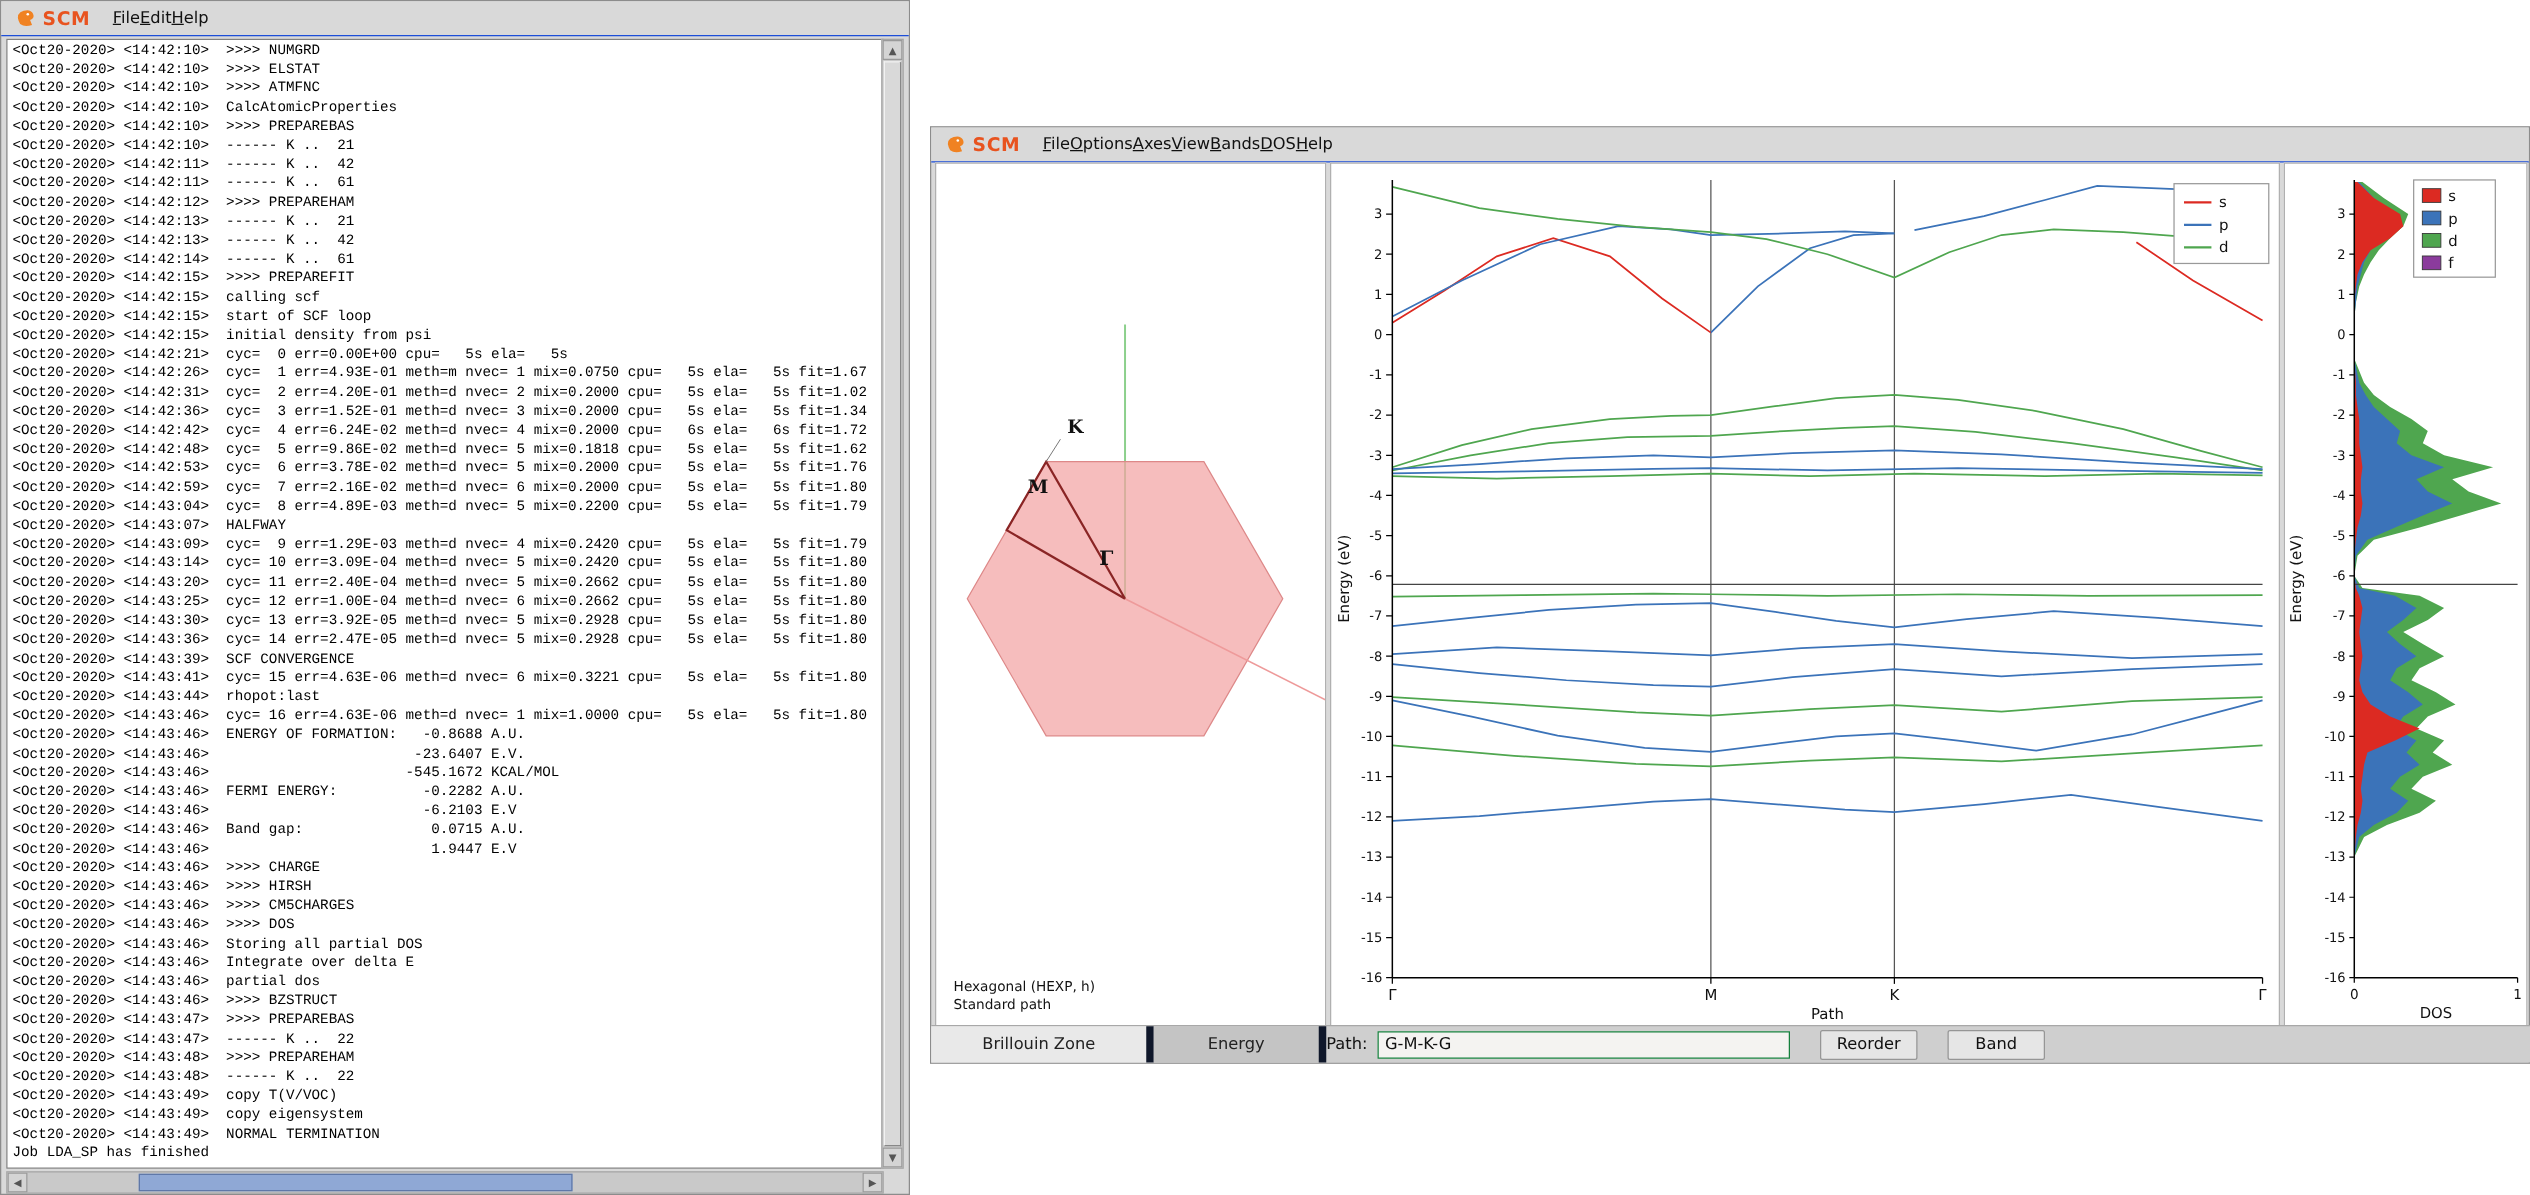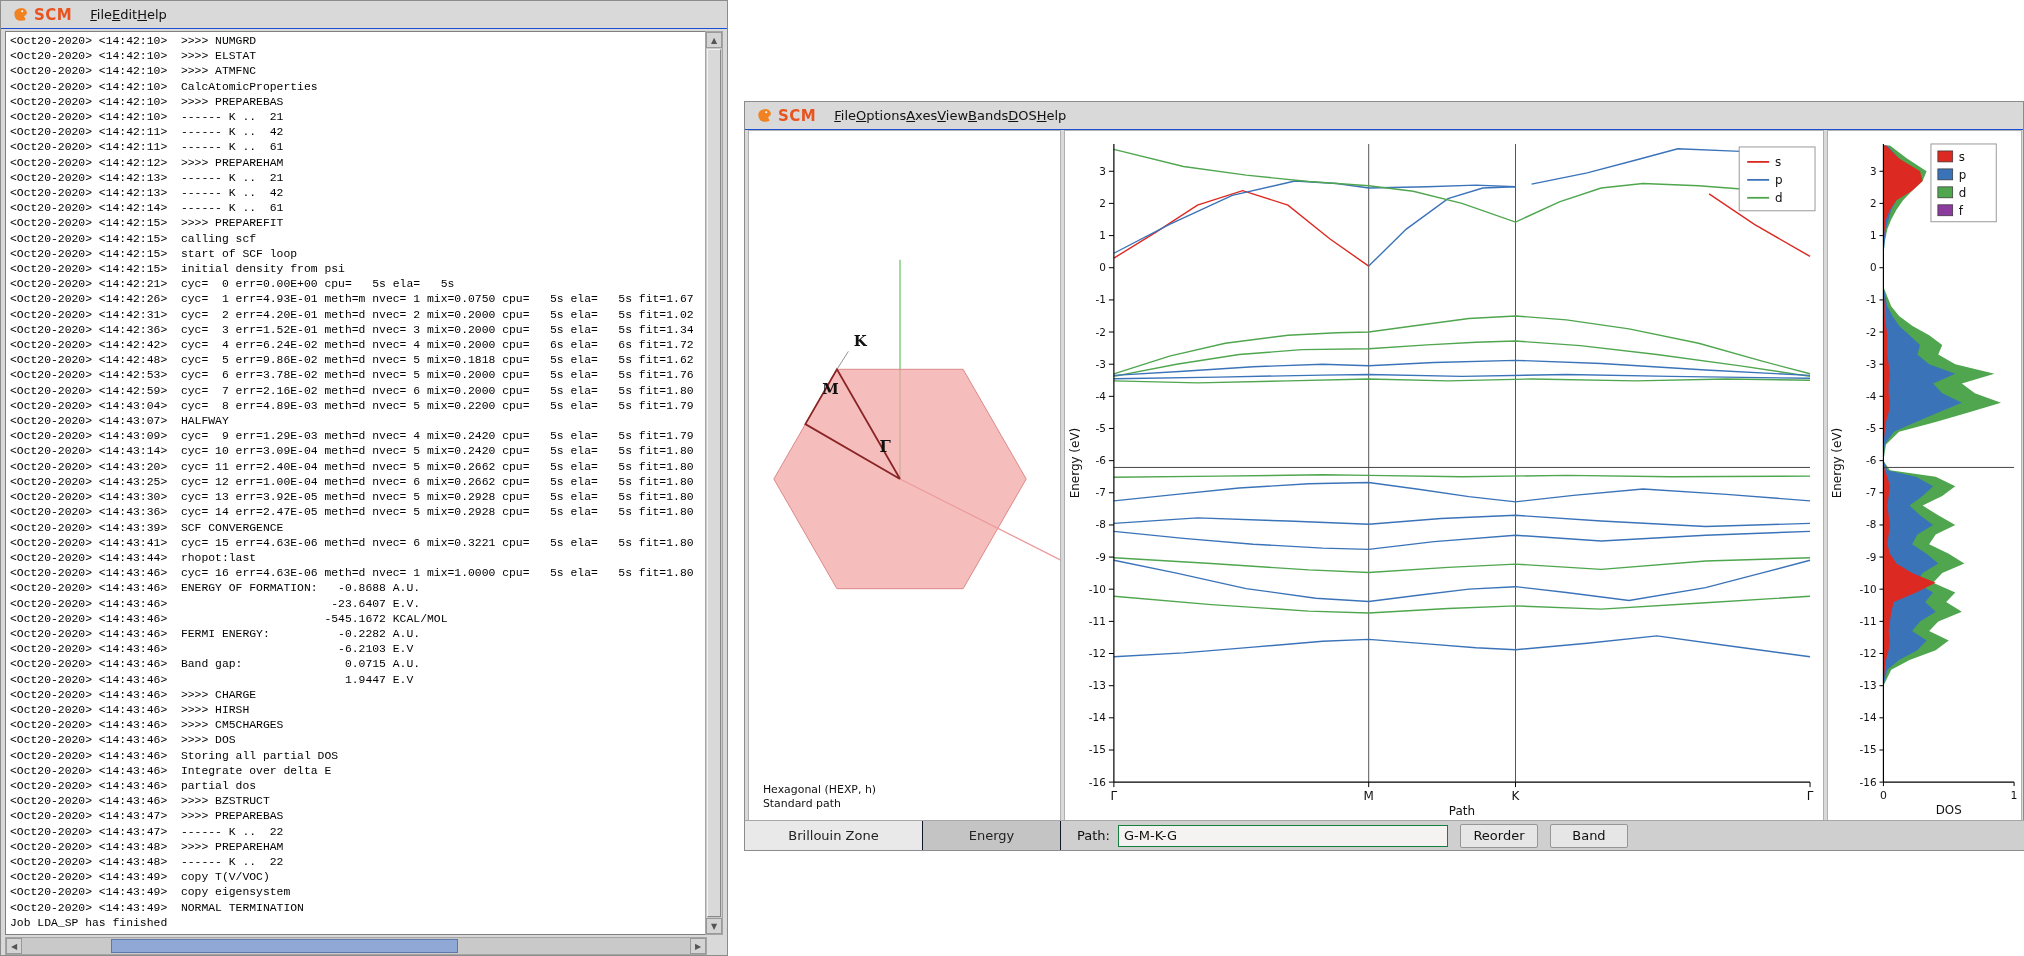--- a/index.html
+++ b/index.html
@@ -32,28 +32,28 @@
   .arrow.left{left:0;top:0}.arrow.right{right:0;top:0}
   .content{position:absolute;top:28px;left:0;width:1280px;height:692px;display:flex;gap:3px;padding:0 3px}
   .panel{background:#fff;border:1px solid #b0b0b0;height:692px}
   #bz-panel{width:313px}
   #band-panel{width:760px}
   #dos-panel{width:195px}
   .panel svg{width:100%;height:100%;display:block}
   .bottombar{position:absolute;left:0;bottom:0;height:30px;width:1280px;background:#cfcfcf;
     display:flex;align-items:center;border-top:1px solid #a8a8a8}
   .tab{height:100%;display:flex;align-items:center;justify-content:center;font-size:13px;
-    color:#222;border-right:1px solid #0f172a;background:#c4c4c4;cursor:default}
+    color:#222;border-right:6px solid #0f172a;background:#c4c4c4;cursor:default}
   .tab.active{background:#e9e9e9}
   #tab-bz{width:178px}
   #tab-atoms{width:138px}
-  .pathlabel{margin-left:16px;font-size:13px;color:#111}
+  .pathlabel{font-size:13px;color:#111}
   #path-input{margin-left:8px;width:330px;height:22px;background:#f4f3f1;border:1px solid #15803d;
     font-size:13px;padding:0 5px;font-family:"DejaVu Sans","Liberation Sans",sans-serif;color:#111}
-  .btn{margin-left:12px;width:78px;height:24px;background:#e6e6e6;border:1px solid #969696;
+  .btn{margin-left:24px;width:78px;height:24px;background:#e6e6e6;border:1px solid #969696;
     font-size:13px;font-family:"DejaVu Sans","Liberation Sans",sans-serif;color:#111;border-radius:2px}
 </style>
 </head>
 <body>
 
 <div id="desktop">
 
   <section id="logwin" class="window">
     <div class="menubar">
       <span class="logo">

